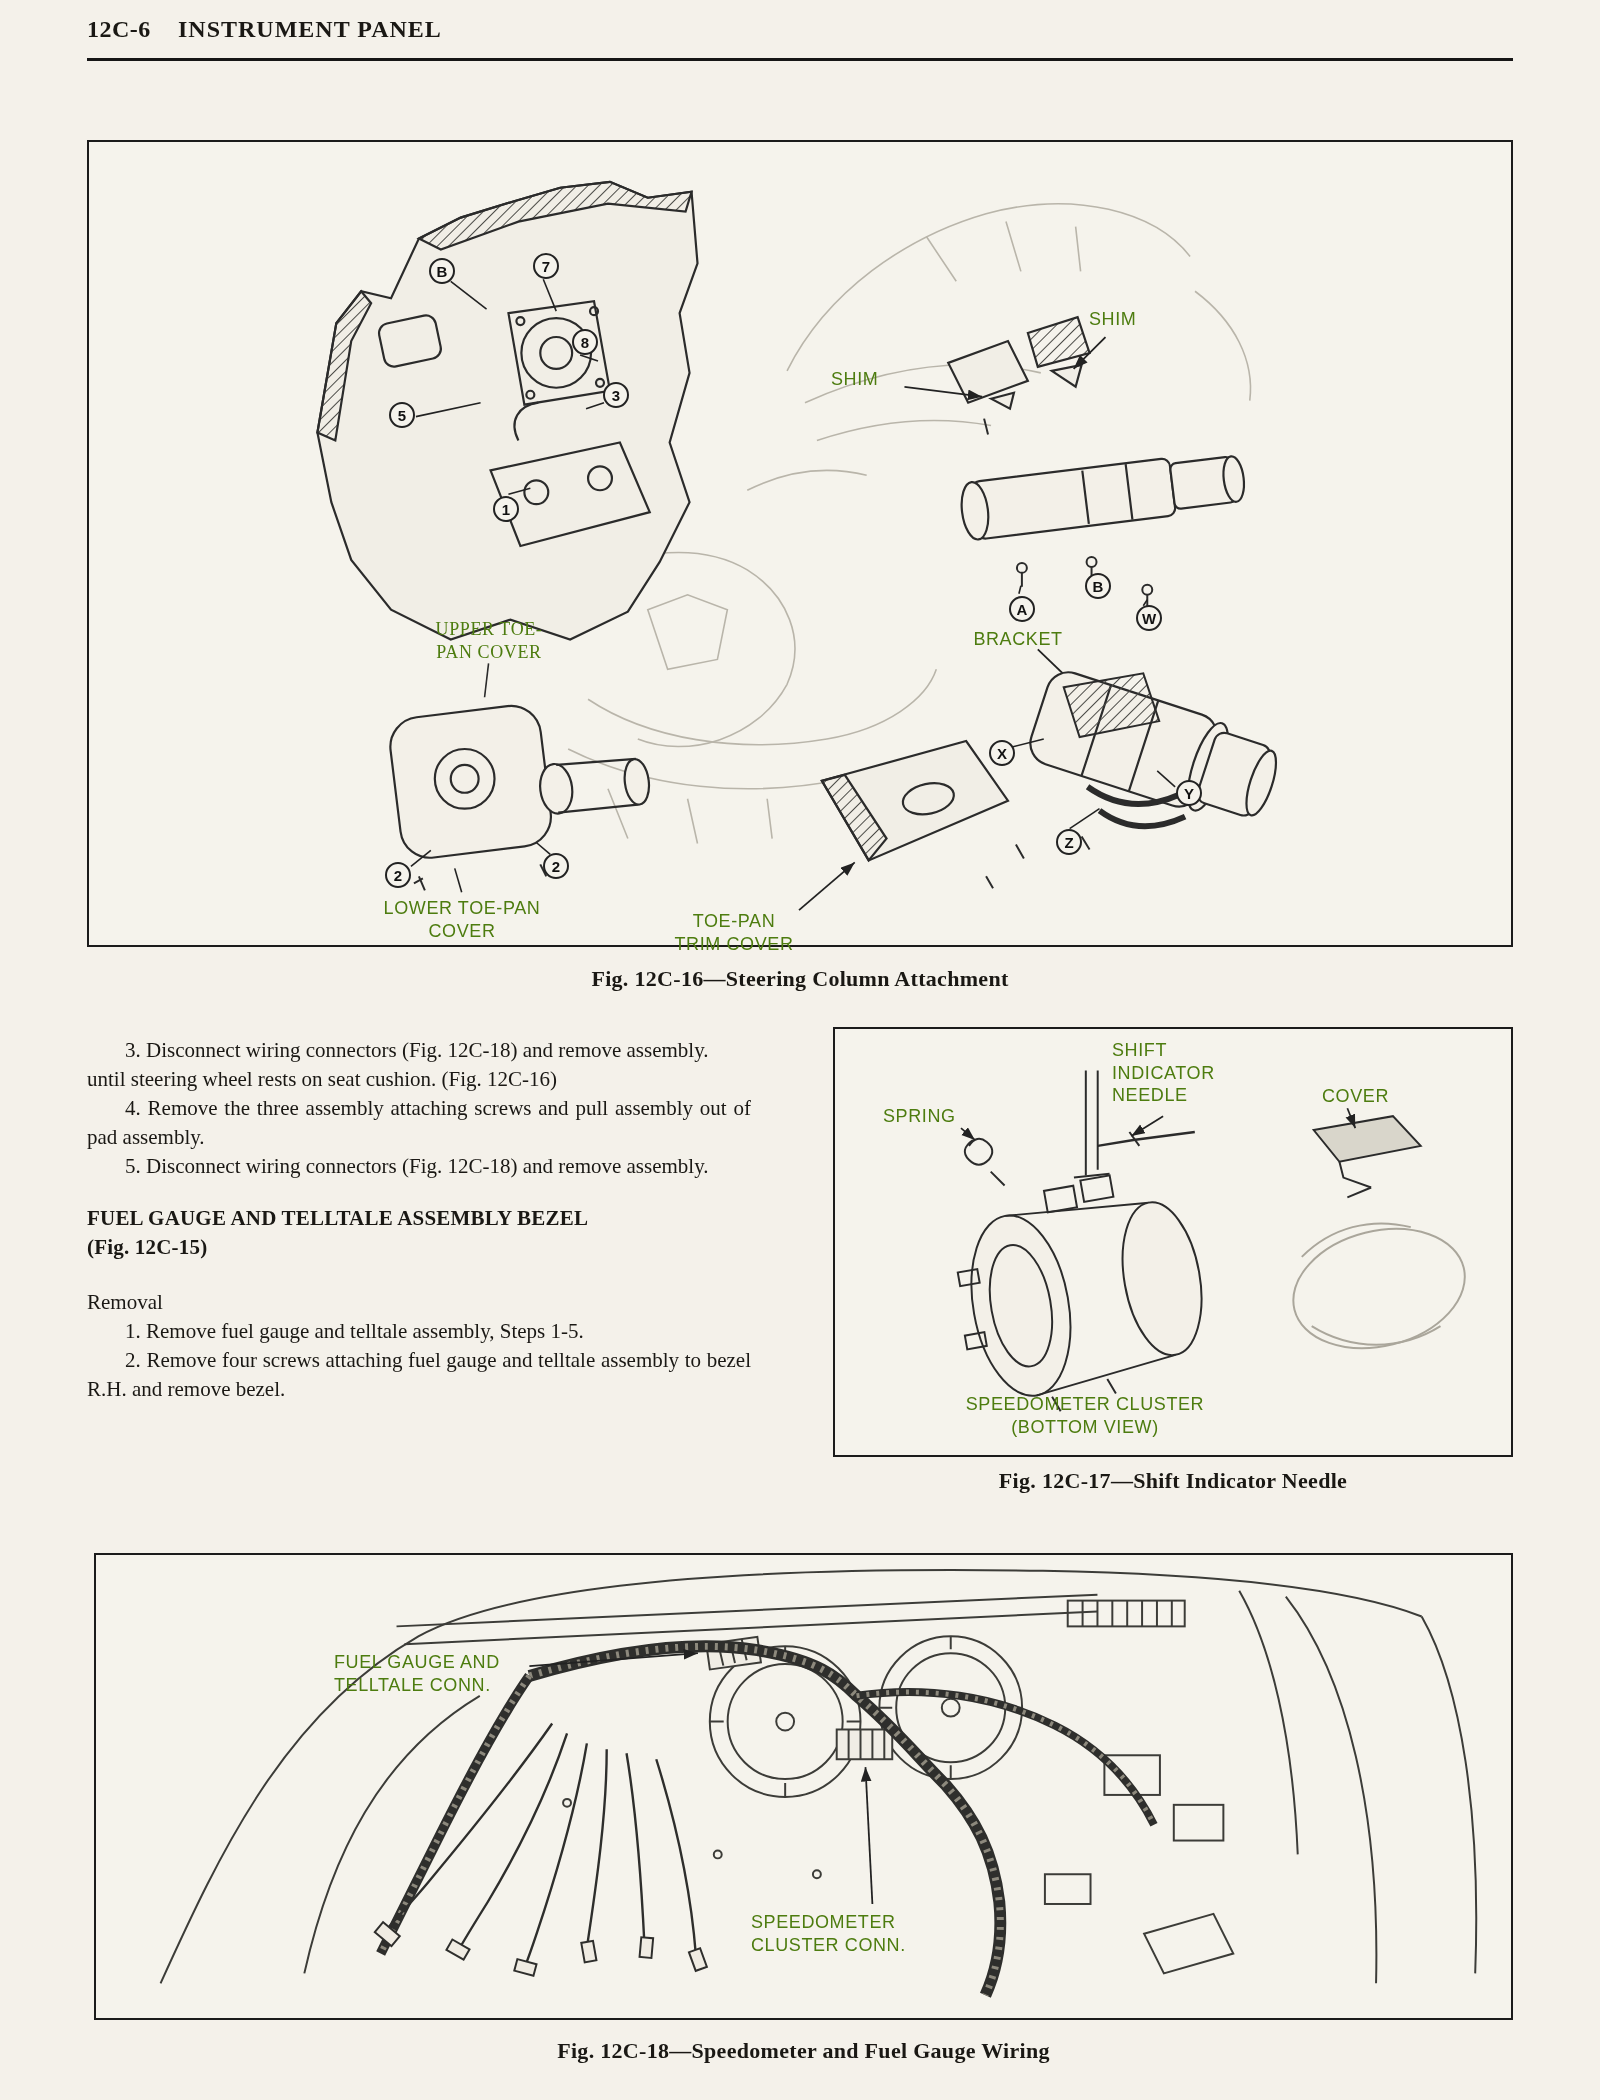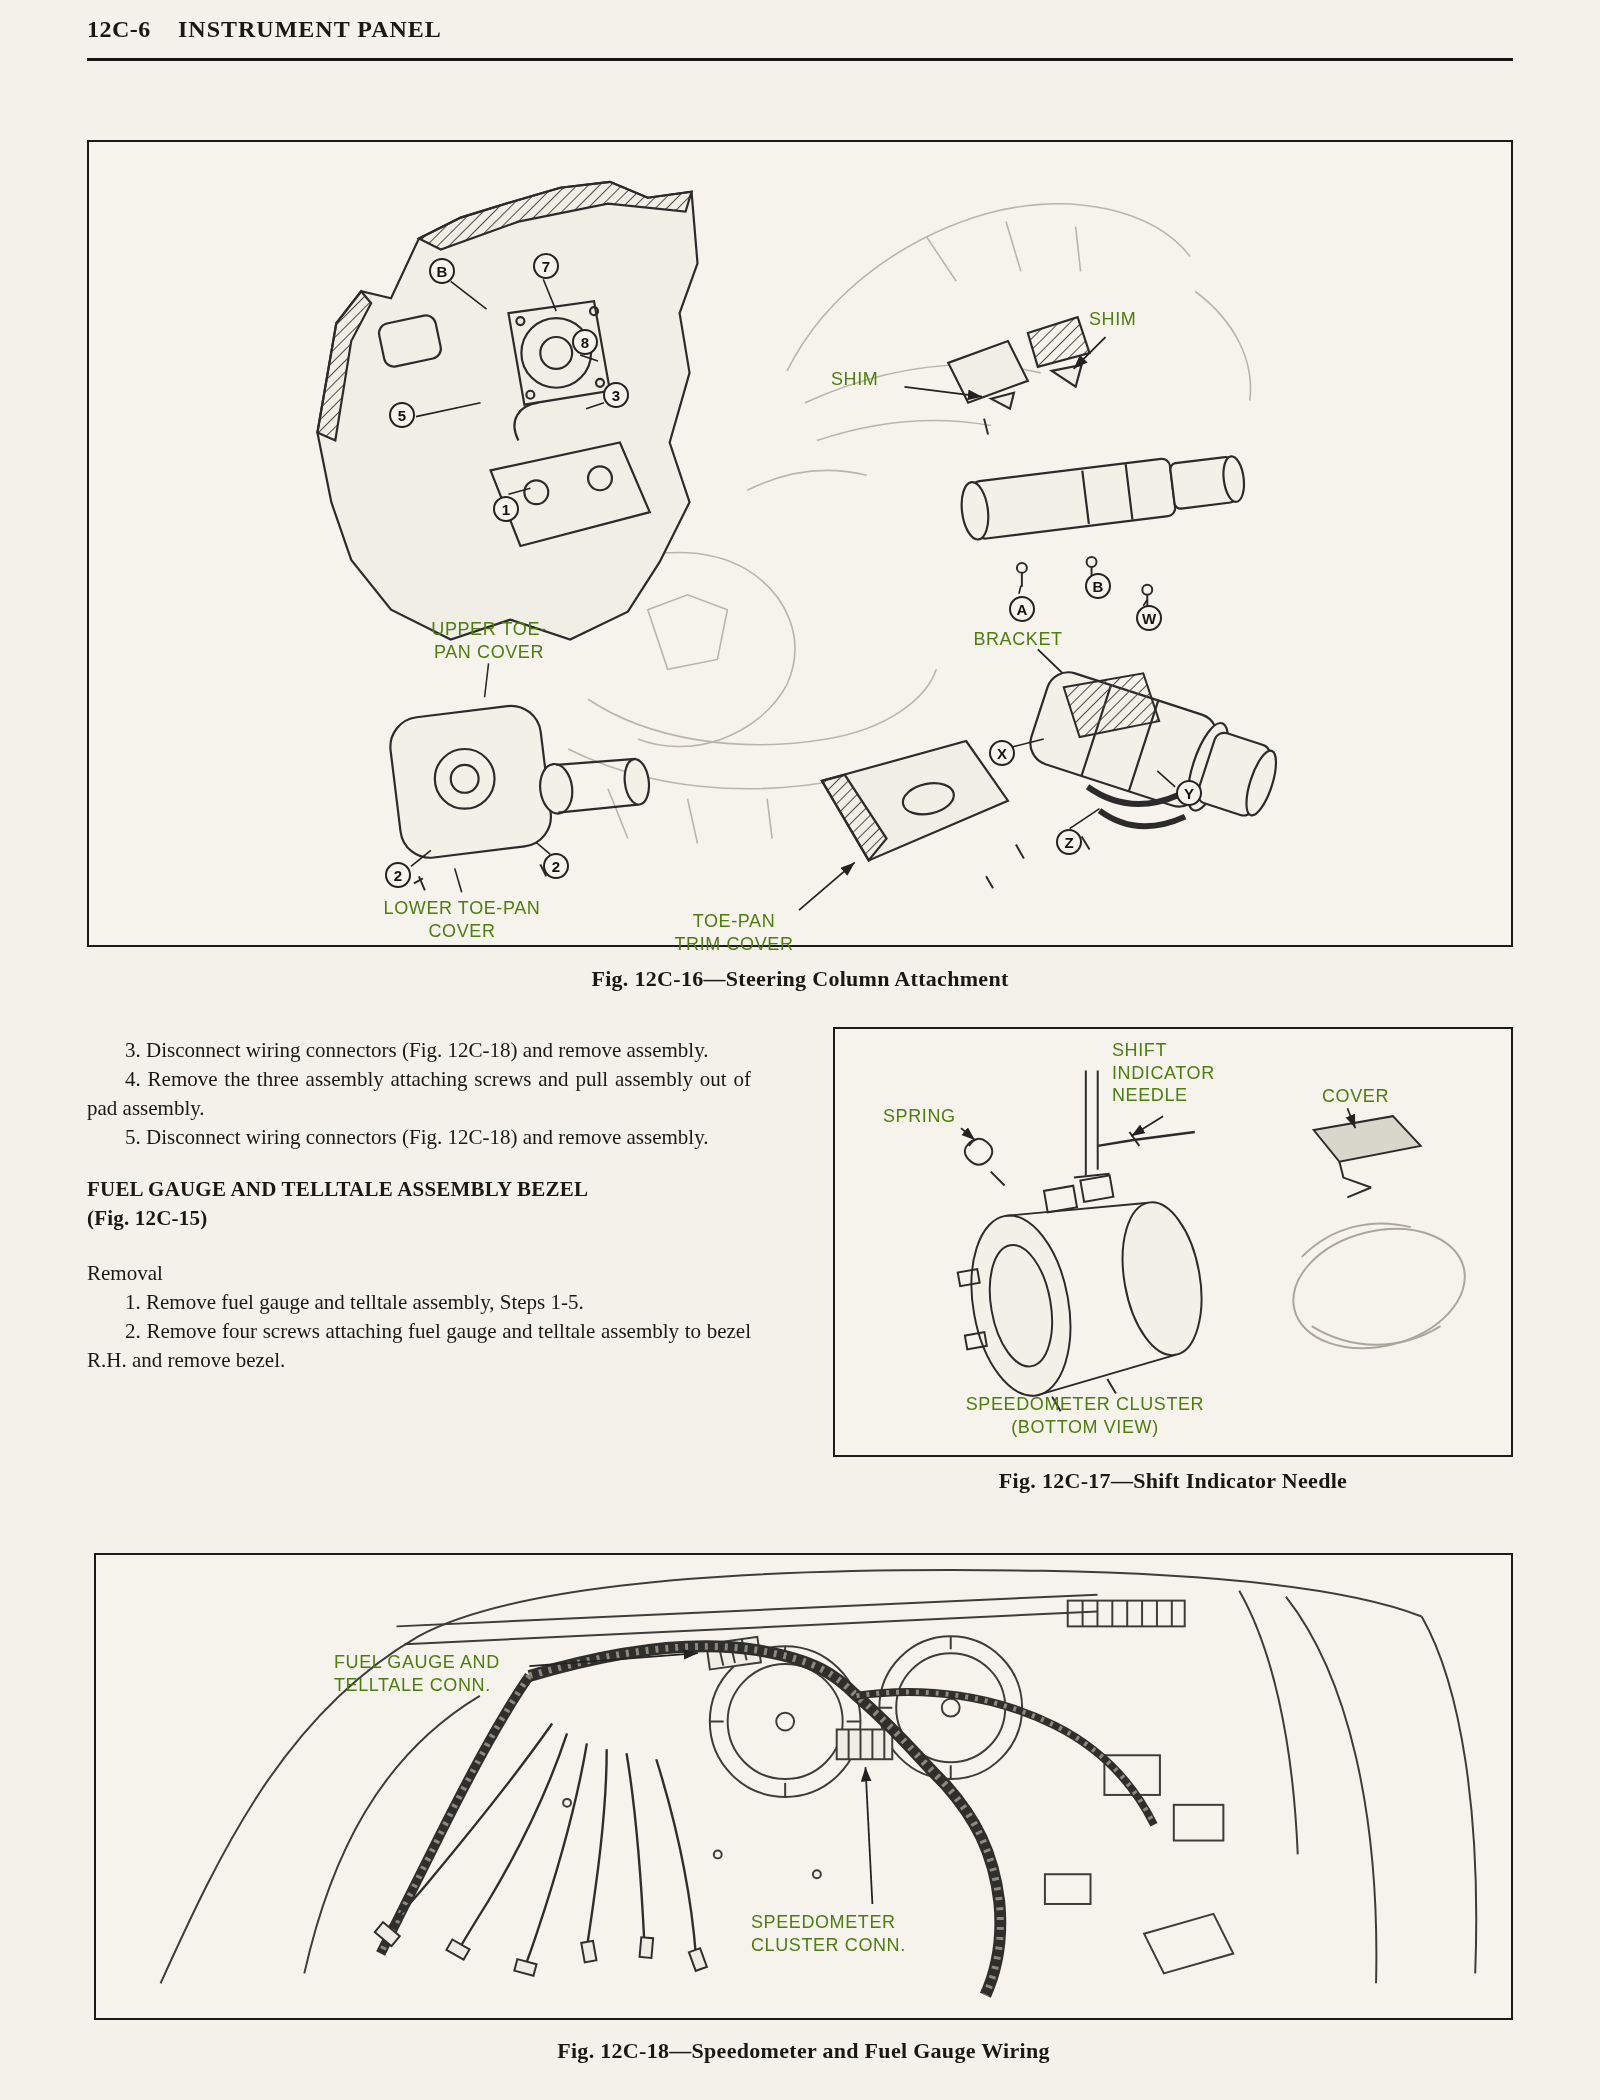--- a/index.html
+++ b/index.html
@@ -171,21 +171,21 @@
         <path d="M1002,648 Q1044,678 1094,656"></path>
         <path d="M1014,672 Q1052,700 1100,678"></path>
       </g>
       <g stroke="#222" stroke-width="1.6" fill="none">
         <path d="M926,608 L958,600"></path>
         <path d="M1090,648 L1072,632"></path>
         <path d="M984,690 L1014,670"></path>
       </g>
     </svg>
 
-    <div class="figlabel tc" style="left:300px;top:476px;width:200px;">UPPER TOE-
+    <div class="figlabel tc" style="left:300px;top:476px;width:200px;font-family:Liberation Serif, serif;">UPPER TOE-
 PAN COVER</div>
     <div class="figlabel tc" style="left:253px;top:755px;width:240px;">LOWER TOE-PAN
 COVER</div>
     <div class="figlabel tc" style="left:545px;top:768px;width:200px;">TOE-PAN
 TRIM COVER</div>
     <div class="figlabel" style="left:742px;top:226px;">SHIM</div>
     <div class="figlabel" style="left:1000px;top:166px;">SHIM</div>
     <div class="figlabel tc" style="left:849px;top:486px;width:160px;">BRACKET</div>
 
     <div class="co" style="left:340px;top:116px;">B</div>
@@ -200,20 +200,21 @@
     <div class="co" style="left:900px;top:598px;">X</div>
     <div class="co" style="left:1087px;top:638px;">Y</div>
     <div class="co" style="left:967px;top:687px;">Z</div>
     <div class="co" style="left:296px;top:720px;">2</div>
     <div class="co" style="left:454px;top:711px;">2</div>
   </div>
   <div class="caption" style="left:87px;top:966px;width:1426px;">Fig. 12C-16—Steering Column Attachment</div>
 
   <div class="col">
     <p class="step">3. Disconnect wiring connectors (Fig. 12C-18) and remove assembly.</p>
+    <p>until steering wheel rests on seat cushion. (Fig. 12C-16)</p>
     <p class="step">4. Remove the three assembly attaching screws and pull assembly out of pad assembly.</p>
     <p class="step">5. Disconnect wiring connectors (Fig. 12C-18) and remove assembly.</p>
     <p class="h1">FUEL GAUGE AND TELLTALE ASSEMBLY BEZEL
 (Fig. 12C-15)</p>
     <p class="h2">Removal</p>
     <p class="step">1. Remove fuel gauge and telltale assembly, Steps 1-5.</p>
     <p class="step">2. Remove four screws attaching fuel gauge and telltale assembly to bezel R.H. and remove bezel.</p>
   </div>
 
   <div class="fig" style="left:833px;top:1027px;width:680px;height:430px;">

